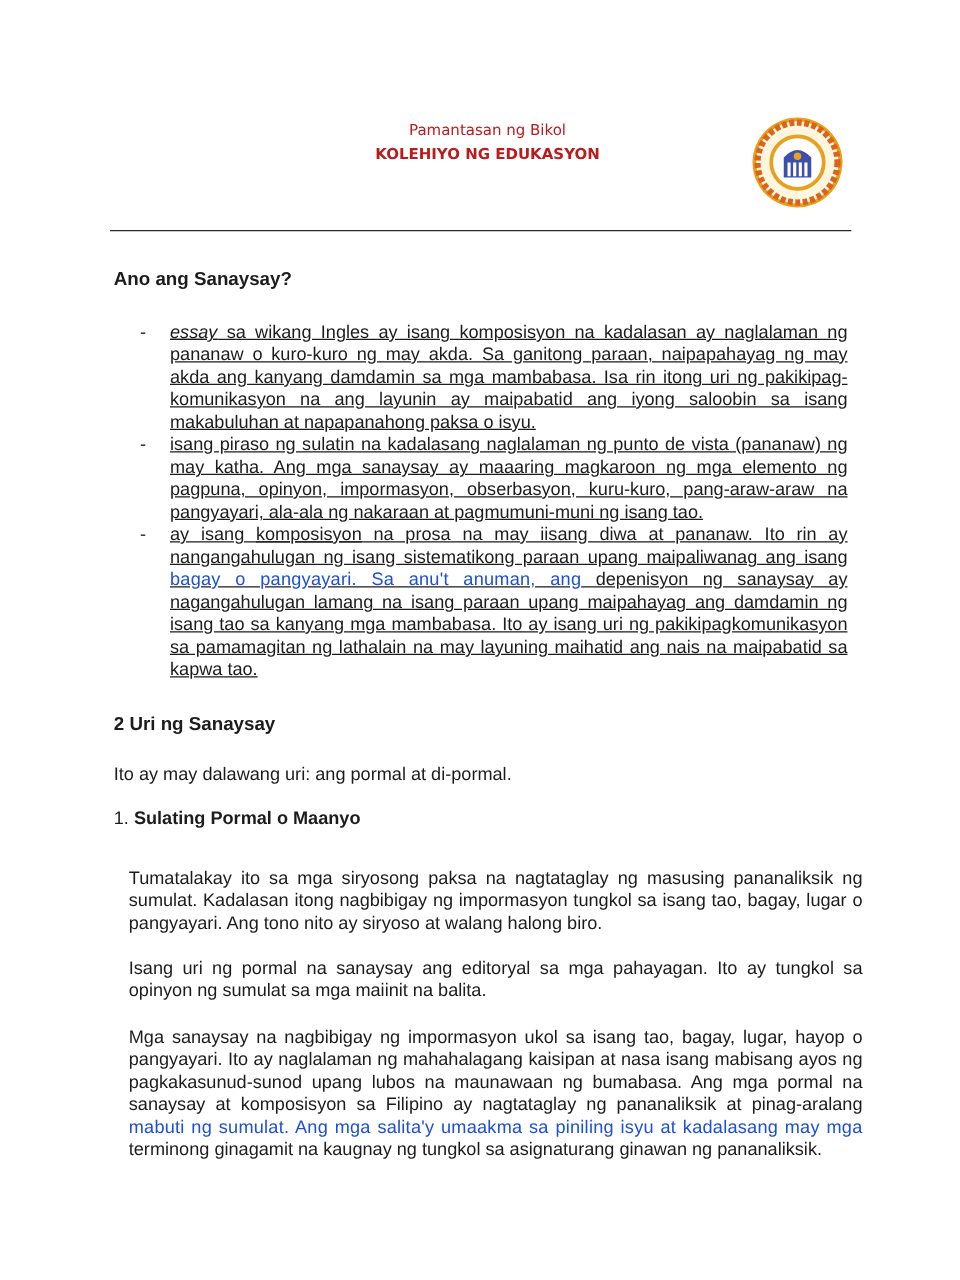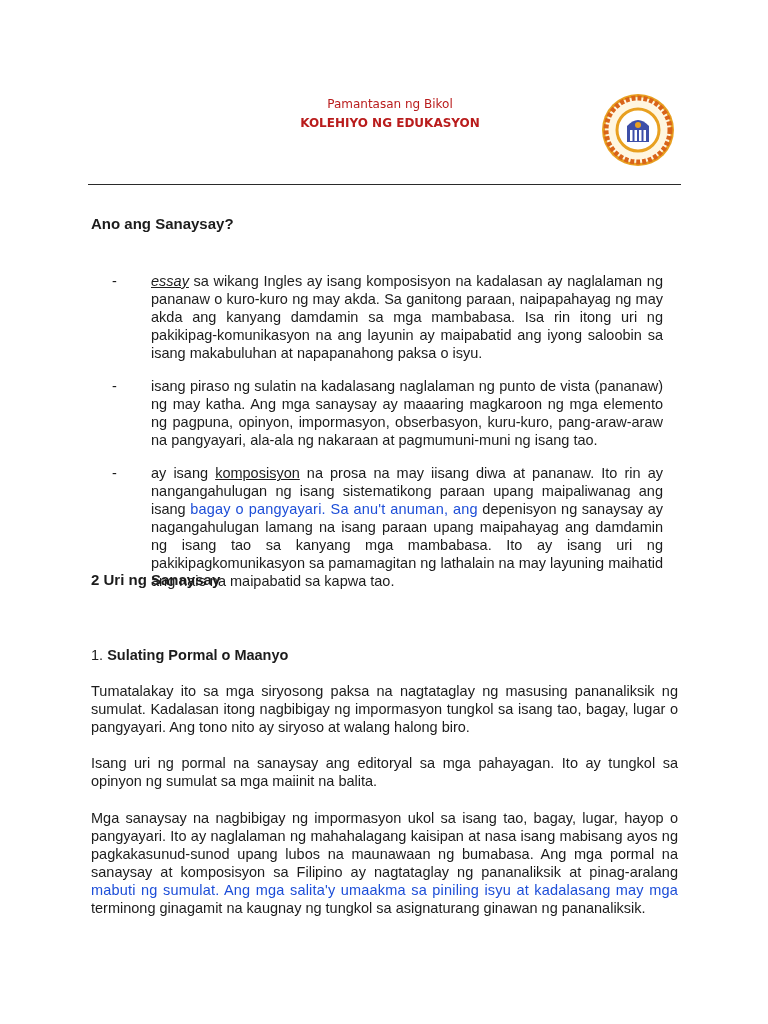--- a/index.html
+++ b/index.html
@@ -23,30 +23,30 @@
     .coe-logo { position: absolute; left: 510px; top: 4px; width: 76px; height: 76px; }
 
     .rule { position: absolute; left: 88px; top: 184px; width: 593px; height: 0; border-top: 1.3px solid #2a2a2a; }
 
     
     .content { position: absolute; left: 91px; top: 215px; width: 587px; font-size: 14.5px; line-height: 18px; color: #1c1c1c; }
     h2 { margin: 0; font-size: 15px; font-weight: bold; line-height: 18px; }
     .bullets { position: absolute; left: 0; top: 42px; width: 587px; }
     .bullet { position: relative; padding-left: 45px; text-align: justify; }
     .bullet .dash { position: absolute; left: 21px; top: 0; }
-    .bullet p { margin: 15px; text-align: justify; }
+    .bullet p { margin: 0; text-align: justify; text-decoration: underline; }
     .u-italic { font-style: italic; text-decoration: underline; }
     .u { text-decoration: underline; }
     .light { color: #1d4ed8; letter-spacing: 0.2px; }
 
     .sec2-title { position: absolute; left: 0; top: 356px; }
     .sec2-intro { position: absolute; left: 0; top: 396px; }
     .sec2-item { position: absolute; left: 0; top: 431px; }
     .sec2-item .num { font-weight: normal; }
-    .para { position: absolute; left: 0; width: 587px; text-align: justify; margin: 0; }
+    .para { position: absolute; left: 0; width: 587px; text-align: justify; margin: 12px; }
     .para1 { top: 467px; }
     .para2 { top: 539px; }
     .para3 { top: 594px; }
   </style>
 </head>
 <body>
 
 <div class="page">
 
   <div class="header">
@@ -86,19 +86,20 @@
         <span class="dash">-</span>
         <p>isang piraso ng sulatin na kadalasang naglalaman ng punto de vista (pananaw) ng may katha. Ang mga sanaysay ay maaaring magkaroon ng mga elemento ng pagpuna, opinyon, impormasyon, obserbasyon, kuru-kuro, pang-araw-araw na pangyayari, ala-ala ng nakaraan at pagmumuni-muni ng isang tao.</p>
       </div>
       <div class="bullet">
         <span class="dash">-</span>
         <p><span>ay isang </span><span class="u">komposisyon</span><span> na prosa na may iisang diwa at pananaw. Ito rin ay nangangahulugan ng isang sistematikong paraan upang maipaliwanag ang isang </span><span class="light">bagay o pangyayari. Sa anu't anuman, ang</span><span> depenisyon ng sanaysay ay nagangahulugan lamang na isang paraan upang maipahayag ang damdamin ng isang tao sa kanyang mga mambabasa. Ito ay isang uri ng pakikipagkomunikasyon sa pamamagitan ng lathalain na may layuning maihatid ang nais na maipabatid sa kapwa tao.</span></p>
       </div>
     </div>
 
     <h2 class="sec2-title">2 Uri ng Sanaysay</h2>
+    <div class="sec2-intro">Ito ay may dalawang uri: ang pormal at di-pormal.</div>
     <div class="sec2-item"><span class="num">1.</span> <b>Sulating Pormal o Maanyo</b></div>
 
     <p class="para para1">Tumatalakay ito sa mga siryosong paksa na nagtataglay ng masusing pananaliksik ng sumulat. Kadalasan itong nagbibigay ng impormasyon tungkol sa isang tao, bagay, lugar o pangyayari. Ang tono nito ay siryoso at walang halong biro.</p>
     <p class="para para2">Isang uri ng pormal na sanaysay ang editoryal sa mga pahayagan. Ito ay tungkol sa opinyon ng sumulat sa mga maiinit na balita.</p>
     <p class="para para3"><span>Mga sanaysay na nagbibigay ng impormasyon ukol sa isang tao, bagay, lugar, hayop o pangyayari. Ito ay naglalaman ng mahahalagang kaisipan at nasa isang mabisang ayos ng pagkakasunud-sunod upang lubos na maunawaan ng bumabasa. Ang mga pormal na sanaysay at komposisyon sa Filipino ay nagtataglay ng pananaliksik at pinag-aralang </span><span class="light">mabuti ng sumulat. Ang mga salita'y umaakma sa piniling isyu at kadalasang may mga</span><span> terminong ginagamit na kaugnay ng tungkol sa asignaturang ginawan ng pananaliksik.</span></p>
   </div>
 </div>
 
 </body></html>

